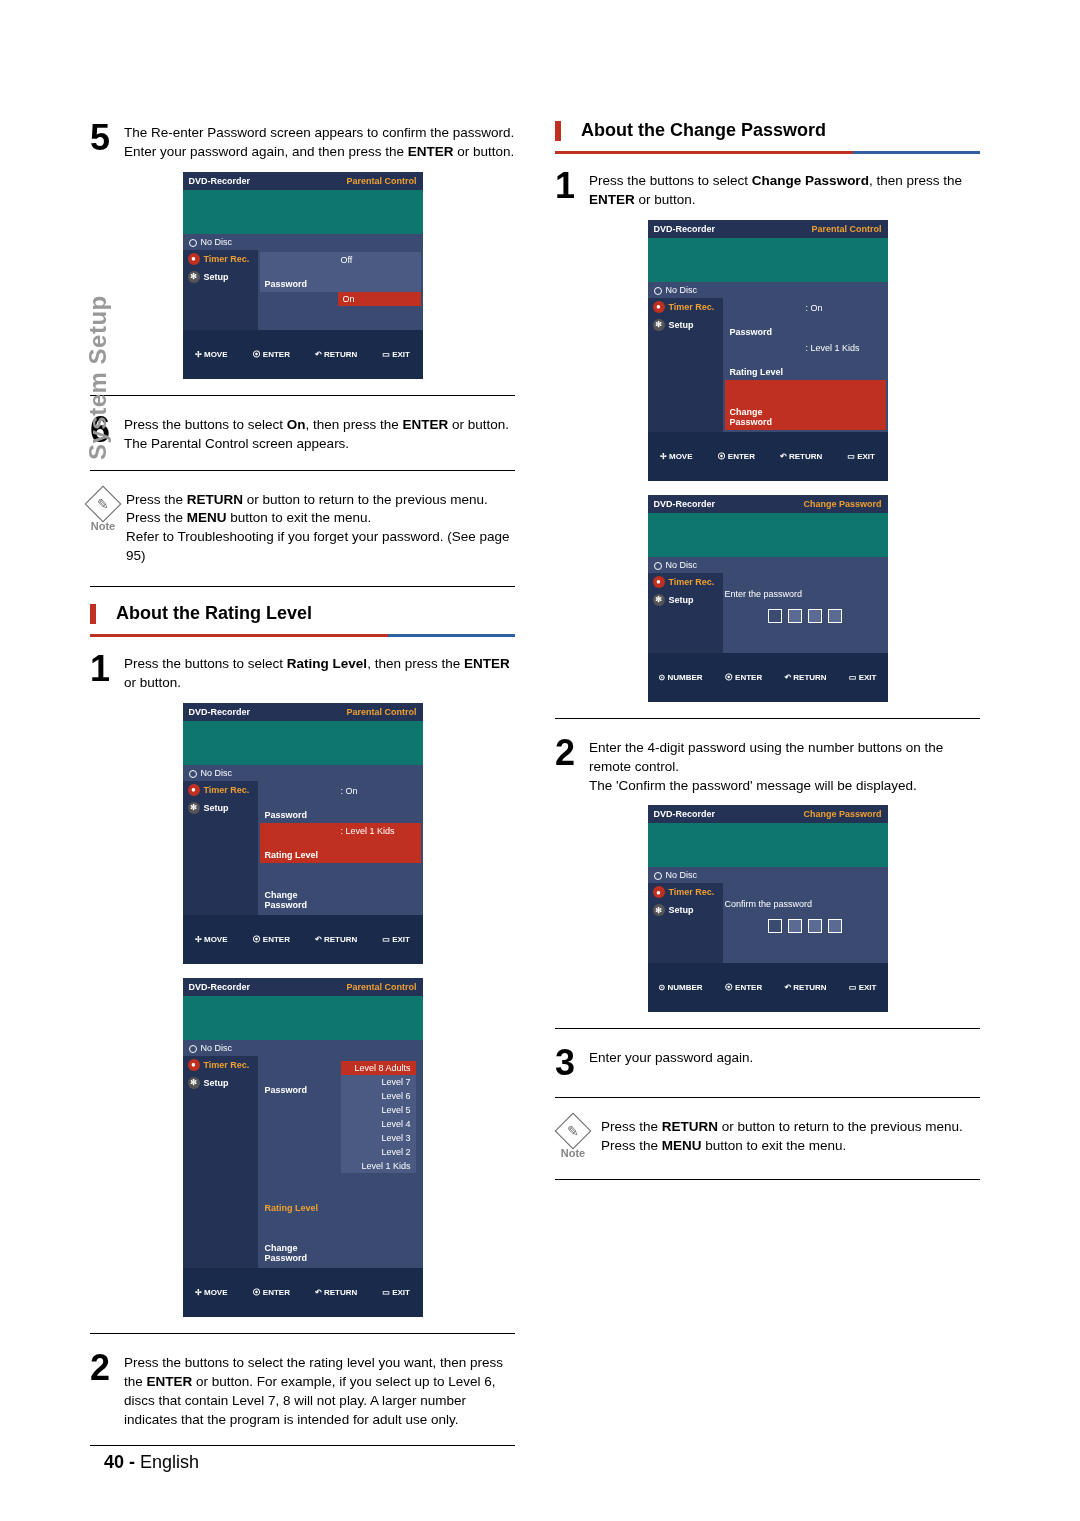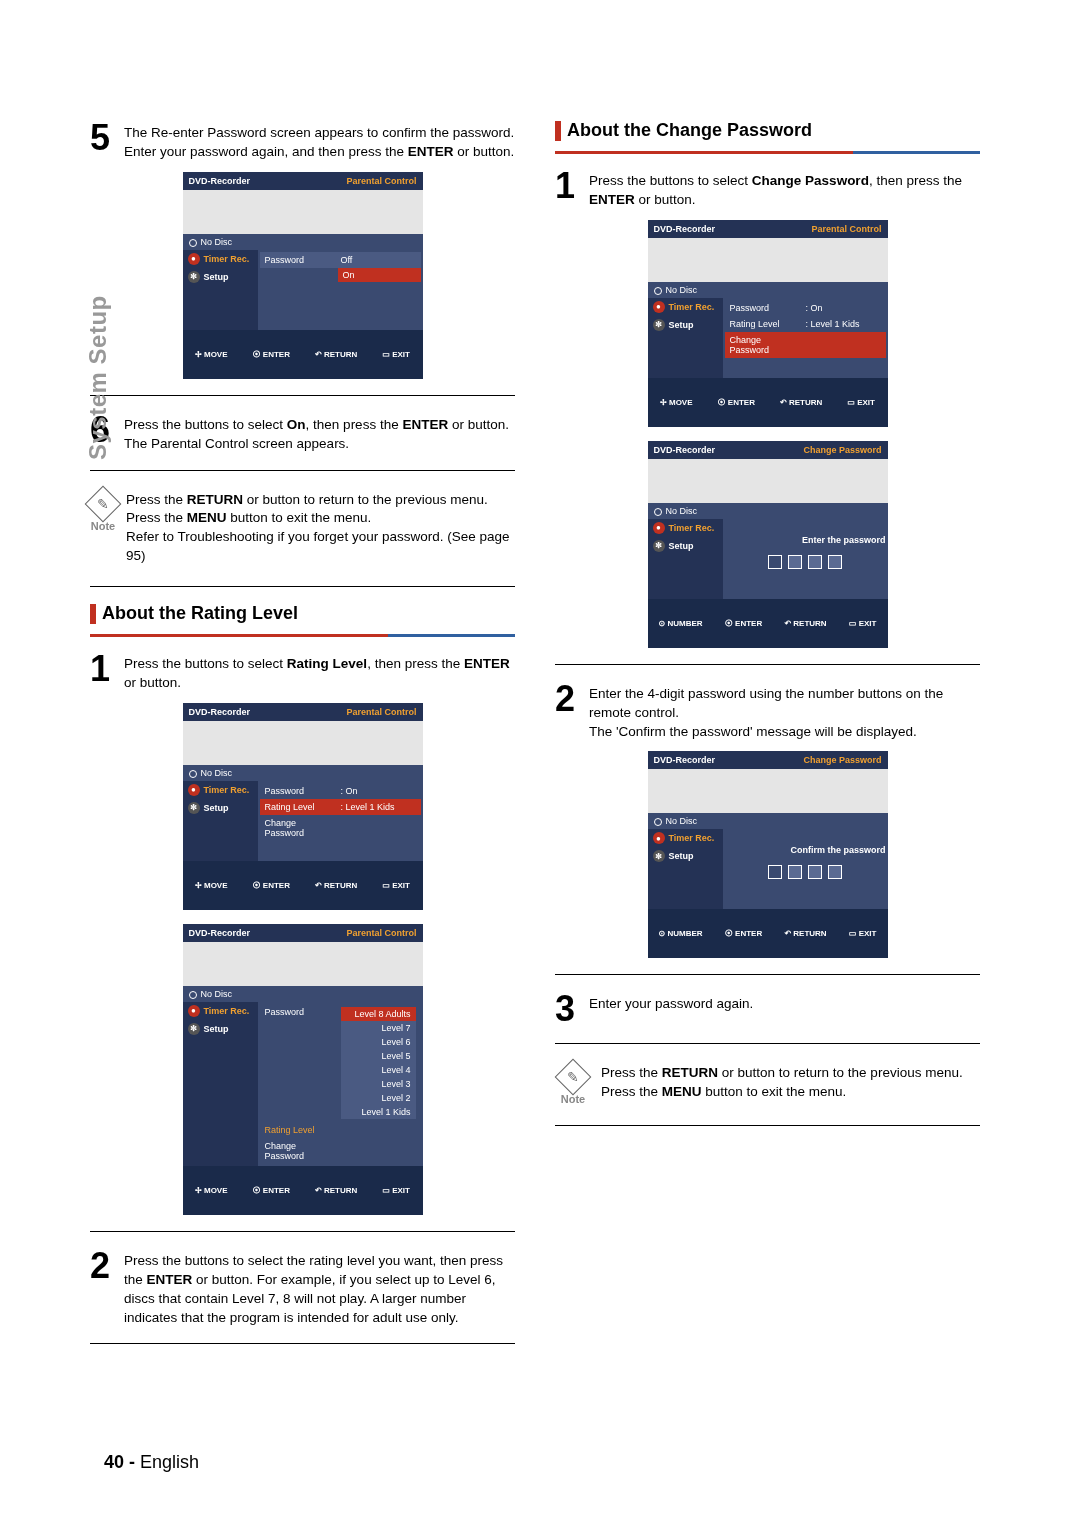--- a/index.html
+++ b/index.html
@@ -6,43 +6,43 @@
   body { font-family: Arial, Helvetica, sans-serif; background: #fff; color: #000; }
   .page { width: 1080px; height: 1521px; position: relative; padding: 120px 100px 60px 90px; display: flex; gap: 40px; }
   .side-tab { position: absolute; left: 84px; top: 460px; transform: rotate(-90deg); transform-origin: left top; font-size: 24px; font-weight: bold; color: #999; letter-spacing: 0.5px; }
   .col { flex: 1; }
   .step { display: flex; align-items: flex-start; gap: 8px; margin-bottom: 10px; }
   .step-num { font-size: 36px; font-weight: bold; line-height: 1; min-width: 26px; }
   .step-text { font-size: 13.5px; line-height: 1.4; padding-top: 4px; }
   .step-text b { font-weight: bold; }
   .divider { height: 1px; background: #000; margin: 16px 0; }
   .color-divider { height: 3px; background: linear-gradient(to right, #c03020 70%, #3060a0 30%); margin: 10px 0 14px 0; }
-  .heading { display: flex; align-items: center; gap: 6px; font-size: 18px; font-weight: bold; margin-bottom: 4px; }
+  .heading { display: flex; align-items: center; gap: 20px; font-size: 18px; font-weight: bold; margin-bottom: 4px; }
   .red-bar { display:inline-block; width: 6px; height: 20px; background: #c03020; }
-  .osd { width: 240px; margin: 10px auto 14px auto; background: #e5e5e5; font-size: 9px; color: #fff; }
+  .osd { width: 240px; margin: 10px auto 14px auto; background: #0f766e; font-size: 9px; color: #fff; }
   .osd-title { background: #243255; display: flex; justify-content: space-between; padding: 4px 6px; font-weight: bold; }
   .osd-title .right { color: #f0a030; text-align: center; }
   .osd-nodisc { background: #3a4a70; padding: 3px 6px; display: flex; align-items: flex-end; gap: 4px; margin-top: 44px; }
   .osd-nodisc .disc { width: 8px; height: 8px; border-radius: 50%; border: 1px solid #fff; display:inline-block; }
   .osd-body { display: flex; }
   .osd-left { width: 75px; background: #243255; }
   .osd-left-item { display: flex; align-items: center; gap: 4px; padding: 3px 5px; font-weight: bold; }
   .osd-left-item.sel { color: #f0a030; }
   .osd-left-item.sel .icon { background: #c03020; color:#fff; }
   .osd-left-item .icon { width: 12px; height: 12px; border-radius: 50%; background: #555; display: inline-flex; align-items: center; justify-content: center; font-size: 8px; }
   .osd-right { flex: 1; background: #3a4a70; min-height: 80px; padding: 2px; }
   .osd-row { display: flex; padding: 3px 5px; gap: 6px; }
-  .osd-row .label { width: 70px; font-weight: normal; }
+  .osd-row .label { width: 70px; font-weight: bold; margin-top: 24px; }
   .osd-row.highlight { background: #4a5a82; }
   .osd-row.redhl { background: #c03020; }
   .osd-list { background: #4a5a82; margin-left: 80px; }
   .osd-list .item { padding: 2px 5px; }
   .osd-list .item.sel { background: #c03020; }
   .osd-footer { background: #1a2a4a; display: flex; gap: 12px; padding: 20px 6px; font-size: 8px; font-weight: bold; justify-content: space-around; }
-  .osd-center-msg { text-align: right; padding: 14px 0 4px 0; font-weight: bold; }
+  .osd-center-msg { text-align: left; padding: 14px 0 4px 0; font-weight: normal; }
   .osd-boxes { display: flex; justify-content: center; gap: 6px; padding: 6px 0 16px 0; }
   .osd-boxes .box { width: 14px; height: 14px; border: 1px solid #fff; background: #3a4a70; }
   .osd-boxes .box.filled { background: #5a6a92; }
   .note-block { display: flex; align-items: flex-start; gap: 10px; padding: 4px 0; }
   .note-icon-wrap { display: flex; flex-direction: column; align-items: center; gap: 3px; width: 36px; }
   .note-icon { width: 26px; height: 26px; transform: rotate(45deg); border: 1.5px solid #666; display: flex; align-items: center; justify-content: center; }
   .note-icon span { transform: rotate(-45deg); color: #666; font-size: 14px; }
   .note-icon-wrap .note-label { color: #888; font-size: 11px; font-weight: bold; }
   .note-text { font-size: 13.5px; line-height: 1.4; }
   .page-footer { position: absolute; bottom: 48px; left: 104px; font-size: 18px; }

